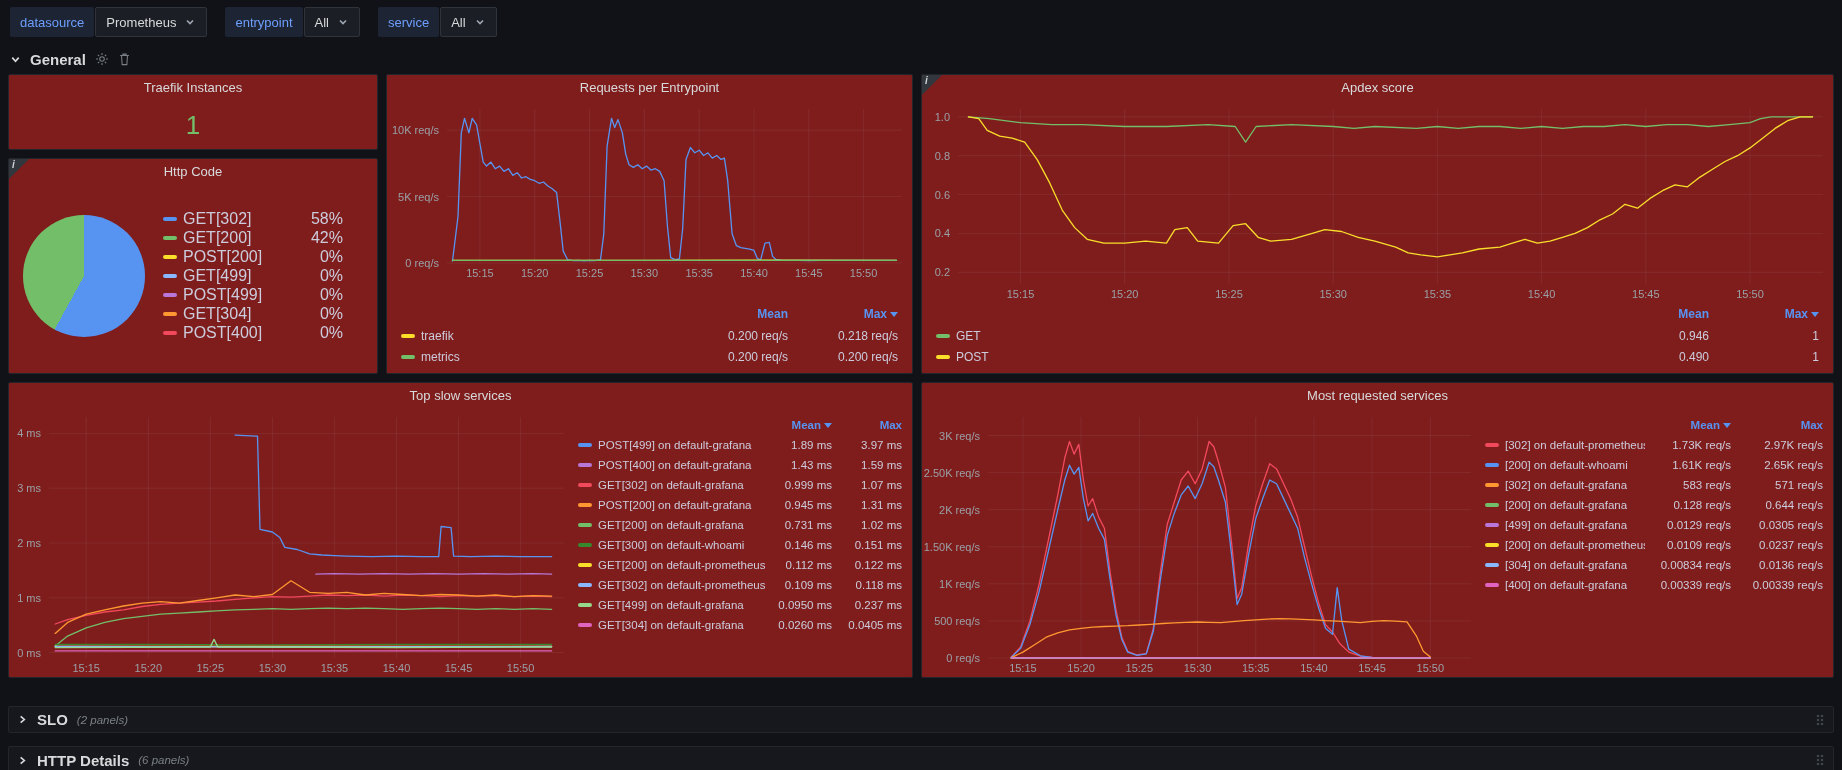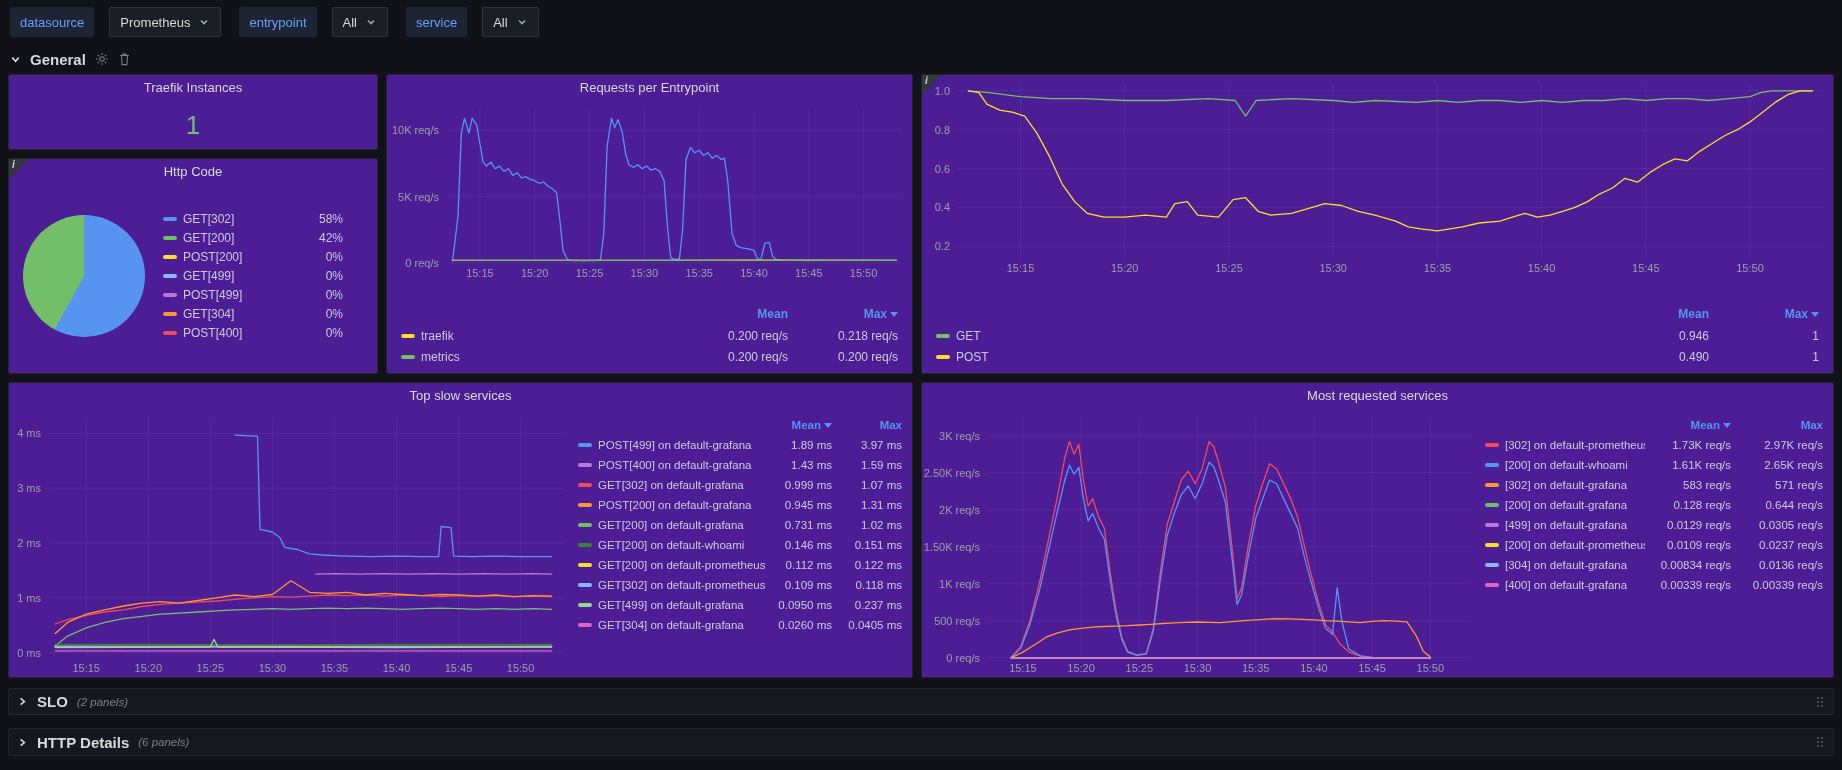--- a/index.html
+++ b/index.html
@@ -1,40 +1,40 @@
 <!DOCTYPE html>
 <html><head>
 <meta charset="utf-8">
 <style>
   *{margin:0;padding:0;box-sizing:border-box}
   html,body{width:1842px;height:770px;overflow:hidden}
   body{background:#111217;color:#ccccdc;font-family:"Liberation Sans",sans-serif;}
 
   
   .topbar{display:flex;align-items:center;gap:18px;padding:6px 10px;height:44px}
-  .filter{display:flex;gap:15px;align-items:center}
+  .filter{display:flex;gap:1px;align-items:center}
   .chip{height:30px;display:flex;align-items:center;padding:0 10px;border-radius:2px;font-size:13px;cursor:pointer}
   .chip.lab{background:#1d2433;color:#6e9fff;font-weight:500}
   .chip.val{background:#1b1e24;border:1px solid #2f333b;color:#d8d9da;gap:8px}
   .chev{display:inline-flex;color:#9fa7b3}
 
   
   .rowheader{display:flex;align-items:center;gap:9px;height:30px;padding:0 10px}
   .rowtitle{font-size:15px;font-weight:700;color:#d8d9da;cursor:pointer}
   .icon-btn{display:inline-flex;color:#7b8087;cursor:pointer}
   .rowbar{display:flex;align-items:center;gap:9px;height:27px;margin:0 8px;padding:0 8px;background:#16181d;border:1px solid #22252b;border-radius:2px}
   .rowbar .count{font-size:11.5px;font-style:italic;color:#7b8087}
   .dots{margin-left:auto;display:inline-flex;color:#41454d}
 
   
   .grid1{display:grid;grid-template-columns:370px 527px 1fr;gap:8px;padding:0 8px;height:300px}
   .grid2{display:grid;grid-template-columns:905px 1fr;gap:8px;padding:0 8px;height:296px;margin-top:8px}
   .leftcol{display:flex;flex-direction:column;gap:8px;min-width:0}
 
-  .panel{background:#4c1d95;border:1px solid #23252b;border-radius:2px;position:relative;display:flex;flex-direction:column;min-width:0;min-height:0}
+  .panel{background:#7f1d1d;border:1px solid #23252b;border-radius:2px;position:relative;display:flex;flex-direction:column;min-width:0;min-height:0}
   .ptitle{flex:0 0 26px;line-height:26px;text-align:center;font-size:13px;font-weight:500;color:#d8d9da;cursor:pointer;white-space:nowrap}
   .p-instances{flex:0 0 76px}
   .p-httpcode{flex:1}
   .bigvalue{flex:1;display:flex;align-items:center;justify-content:center;font-size:26px;font-weight:500;color:#73bf69}
 
   .info-corner{position:absolute;top:0;left:0;width:0;height:0;border-top:20px solid #32363d;border-right:20px solid transparent;z-index:2;cursor:pointer}
   .info-corner span{position:absolute;top:-20px;left:3px;font-size:10px;font-style:italic;font-weight:700;color:#cfd2d6}
 
   
   .hc-body{flex:1;display:flex;align-items:center;gap:18px;padding:2px 14px 8px}
@@ -51,21 +51,21 @@
 
   
   .lrow{display:grid;align-items:center;cursor:pointer}
   .nm{display:flex;align-items:center;gap:6px;min-width:0;white-space:nowrap;overflow:hidden}
   .sw{width:14px;height:4px;border-radius:2px;flex:0 0 14px}
   .lval{text-align:right;color:#ccccdc;white-space:nowrap}
   .lhead{display:grid;align-items:center}
   .hcell{color:#5794f2;font-weight:700;display:flex;justify-content:flex-end;align-items:center;gap:3px;cursor:pointer}
   .scaret{display:inline-block}
 
-  .hc-legend .lrow{grid-template-columns:1fr 42px;height:19px;font-size:12px;max-width:180px}
+  .hc-legend .lrow{grid-template-columns:1fr 42px;height:19px;font-size:16px;max-width:180px}
 
   .tbl-legend{flex:0 0 auto;padding:0 8px 6px}
   .g3{grid-template-columns:1fr 110px 110px;height:22px;font-size:12px;padding:0 6px}
   .rows-wide .lrow{grid-template-columns:1fr 110px 110px;height:21px;font-size:12px;padding:0 6px}
 
   .pbody{flex:1;display:flex;min-height:0}
   .side-legend{display:flex;flex-direction:column;padding:6px 10px 0 4px}
   .g-slow{grid-template-columns:1fr 64px 70px;height:20px;font-size:11.5px}
   .rows-slow .lrow{grid-template-columns:1fr 64px 70px;height:20px;font-size:11.5px}
   .side-slow{flex:0 0 338px}
@@ -260,20 +260,21 @@
             <span class="lval">0.200 req/s</span>
           </div>
         </div>
     </div>
   </div>
 
   <div class="panel">
     <div class="info-corner">
         <span>i</span>
       </div>
+    <div class="ptitle">Apdex score</div>
     <div class="chart"><svg width="911" height="202">
           <line class="grid-line" x1="36" x2="901" y1="171.3" y2="171.3"></line>
           <text class="tick ty" x="28" y="175.3">0.2</text>
           <line class="grid-line" x1="36" x2="901" y1="132.4" y2="132.4"></line>
           <text class="tick ty" x="28" y="136.4">0.4</text>
           <line class="grid-line" x1="36" x2="901" y1="93.6" y2="93.6"></line>
           <text class="tick ty" x="28" y="97.6">0.6</text>
           <line class="grid-line" x1="36" x2="901" y1="54.7" y2="54.7"></line>
           <text class="tick ty" x="28" y="58.7">0.8</text>
           <line class="grid-line" x1="36" x2="901" y1="15.8" y2="15.8"></line>
@@ -422,21 +423,21 @@
               <span class="nm">
                 <span class="sw" style="background:#73bf69"></span>
                 <span>GET[200] on default-grafana</span>
               </span>
               <span class="lval">0.731 ms</span>
               <span class="lval">1.02 ms</span>
             </div>
             <div class="lrow">
               <span class="nm">
                 <span class="sw" style="background:#37872d"></span>
-                <span>GET[200] on default-whoami</span>
+                <span>GET[300] on default-whoami</span>
               </span>
               <span class="lval">0.146 ms</span>
               <span class="lval">0.151 ms</span>
             </div>
             <div class="lrow">
               <span class="nm">
                 <span class="sw" style="background:#fade2a"></span>
                 <span>GET[200] on default-prometheus</span>
               </span>
               <span class="lval">0.112 ms</span>
@@ -590,21 +591,21 @@
               <span class="lval">0.00339 req/s</span>
               <span class="lval">0.00339 req/s</span>
             </div>
           </div>
       </div>
     </div>
   </div>
 
 </div>
 
-<div class="rowbar" style="margin-top:10px">
+<div class="rowbar" style="margin-top:28px">
   <span class="icon-btn" style="color:#d8d9da">
       <svg width="11" height="11" viewBox="0 0 12 12" fill="none" stroke="currentColor" stroke-width="1.8">
         <path d="M4 2.5l4 3.5-4 3.5"></path>
       </svg>
     </span>
   <span class="rowtitle">SLO</span>
   <span class="count">(2 panels)</span>
   <span class="dots">
       <svg width="10" height="14" viewBox="0 0 10 14" fill="currentColor">
         <circle cx="3" cy="3" r="1.3"></circle>

